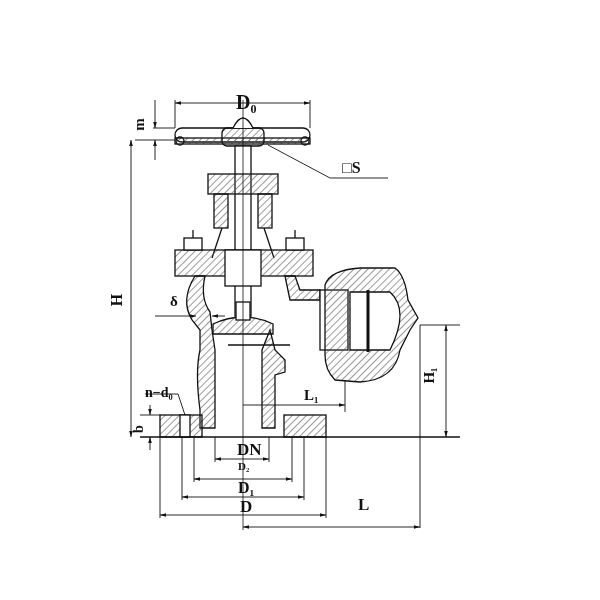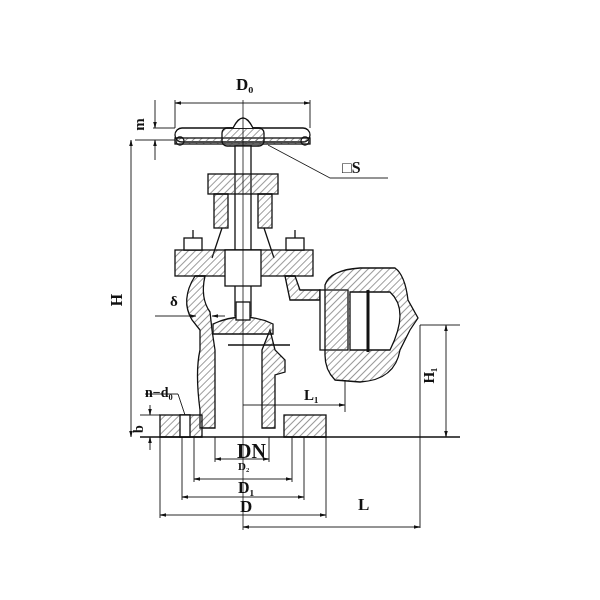--- a/index.html
+++ b/index.html
@@ -119,26 +119,26 @@
     <line x1="182" y1="497" x2="304" y2="497" marker-start="url(#arr)" marker-end="url(#arr)"></line>
 
     <line x1="160" y1="437" x2="160" y2="518"></line>
       <line x1="326" y1="437" x2="326" y2="518"></line>
     <line x1="160" y1="515" x2="326" y2="515" marker-start="url(#arr)" marker-end="url(#arr)"></line>
 
     <line x1="243" y1="527" x2="420" y2="527" marker-start="url(#arr)" marker-end="url(#arr)"></line>
   </g>
 </svg>
 
-<span class="lbl" style="left:236px;top:76px;font-size:17px;">D₀</span>
+<span class="lbl" style="left:236px;top:92px;font-size:20px;">D₀</span>
 <span class="lbl vert" style="left:133px;top:117px;font-size:15px;">m</span>
 <span class="lbl" style="left:342px;top:160px;font-size:16px;">□S</span>
 <span class="lbl vert" style="left:111px;top:292px;font-size:16px;">H</span>
 <span class="lbl" style="left:170px;top:294px;font-size:15px;">δ</span>
 <span class="lbl" style="left:145px;top:386px;font-size:14px;">n−d₀</span>
 <span class="lbl vert" style="left:135px;top:422px;font-size:14px;">b</span>
 <span class="lbl" style="left:304px;top:388px;font-size:15px;">L₁</span>
 <span class="lbl vert" style="left:421px;top:368px;font-size:15px;">H₁</span>
-<span class="lbl" style="left:237px;top:441px;font-size:20px;">DN</span>
+<span class="lbl" style="left:237px;top:441px;font-size:17px;">DN</span>
 <span class="lbl" style="left:238px;top:461px;font-size:11px;">D₂</span>
 <span class="lbl" style="left:238px;top:480px;font-size:16px;">D₁</span>
 <span class="lbl" style="left:240px;top:498px;font-size:17px;">D</span>
 <span class="lbl" style="left:358px;top:496px;font-size:17px;">L</span>
 
 </body></html>

